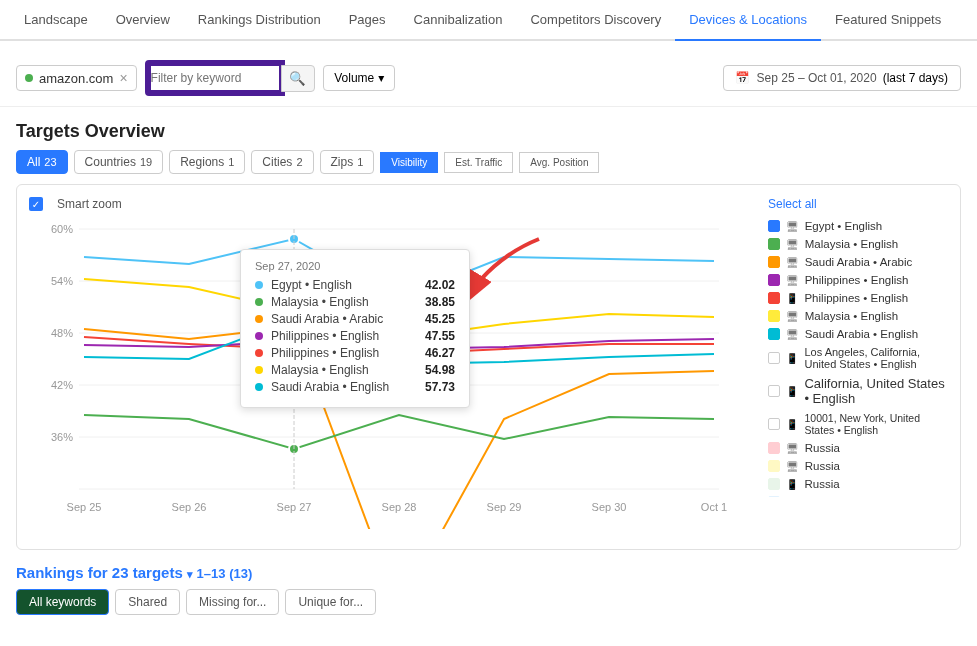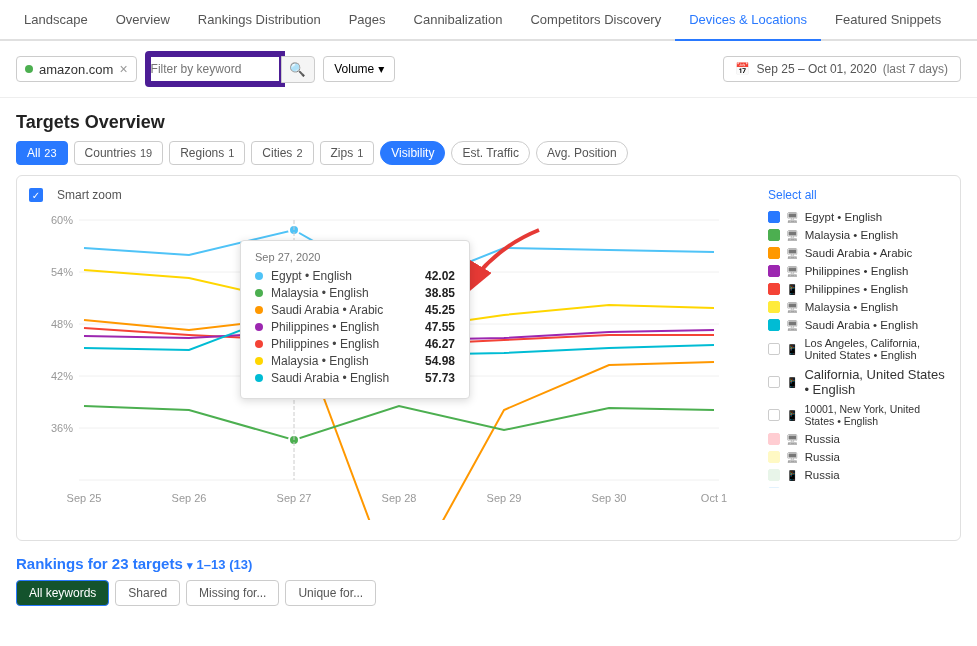--- a/index.html
+++ b/index.html
@@ -1,39 +1,39 @@
 <!DOCTYPE html>
 <html><head>
   <meta charset="utf-8">
   <style>
     * { box-sizing: border-box; margin: 0; padding: 0; }
     body { font-family: -apple-system, BlinkMacSystemFont, 'Segoe UI', Arial, sans-serif; font-size: 13px; background: #fff; color: #333; width: 977px; min-height: 646px; overflow: hidden; }
     .nav-item { padding: 12px 14px; cursor: pointer; color: #555; font-size: 13px; white-space: nowrap; border-bottom: 2px solid transparent; margin-bottom: -2px; }
     .nav-item.active { color: #2979ff; border-bottom: 2px solid #2979ff; font-weight: 500; }
 
     
-    .toolbar { display: flex; align-items: center; justify-content: space-between; padding: 10px 16px; border-bottom: 1px solid #eee; }
+    .toolbar { display: flex; align-items: center; justify-content: space-between; padding: 10px 16px; border-bottom: 1px solid #eee; margin-top: 9px; }
     .toolbar-left { display: flex; align-items: center; gap: 8px; }
     .domain-tag { display: flex; align-items: center; gap: 6px; border: 1px solid #ccc; border-radius: 4px; padding: 4px 8px; background: #fff; font-size: 13px; }
     .domain-dot { width: 8px; height: 8px; border-radius: 50%; background: #4caf50; display: inline-block; }
     .domain-close { cursor: pointer; color: #999; font-size: 14px; }
     .filter-input { border: 6px solid #4c1d95; border-radius: 4px; padding: 5px 0; font-size: 12px; color: #333; width: 140px; }
     .search-btn { border: 1px solid #ccc; background: #f5f5f5; border-radius: 0 4px 4px 0; padding: 5px 8px; cursor: pointer; margin-left: -4px; }
     .volume-btn { border: 1px solid #ccc; background: #fff; border-radius: 4px; padding: 5px 10px; font-size: 12px; cursor: pointer; display: flex; align-items: center; gap: 4px; }
     .date-btn { border: 1px solid #ccc; background: #fff; border-radius: 4px; padding: 5px 12px; font-size: 12px; cursor: pointer; display: flex; align-items: center; gap: 6px; color: #555; }
 
     
     .section-title { font-size: 18px; font-weight: 600; padding: 14px 16px 8px; color: #222; }
 
     
     .tab-filters { display: flex; align-items: center; gap: 6px; padding: 0 16px 10px; }
     .tab-btn { border: 1px solid #ccc; border-radius: 4px; padding: 4px 10px; font-size: 12px; cursor: pointer; background: #fff; color: #555; display: flex; align-items: center; gap: 4px; }
     .tab-btn.active { background: #2979ff; color: #fff; border-color: #2979ff; }
     .tab-btn .count { font-size: 11px; }
-    .metric-btn { border: 1px solid #ccc; border-radius: 12px; padding: 4px 10px; font-size: 12px; cursor: pointer; background: #fff; color: #555; }
+    .metric-btn { border: 1px solid #ccc; border-radius: 0; padding: 4px 10px; font-size: 10px; cursor: pointer; background: #fff; color: #555; }
     .metric-btn.active { background: #2979ff; color: #fff; border-color: #2979ff; }
 
     
     .chart-container { margin: 0 16px; border: 1px solid #e0e0e0; border-radius: 6px; padding: 12px; display: flex; gap: 12px; position: relative; }
     .chart-main { flex: 1; position: relative; min-height: 340px; }
     .smart-zoom { display: flex; align-items: center; gap: 14px; margin-bottom: 8px; font-size: 12px; color: #555; }
     .checkbox-blue { width: 14px; height: 14px; background: #2979ff; border-radius: 2px; display: flex; align-items: center; justify-content: center; }
     .checkbox-blue::after { content: '✓'; color: white; font-size: 10px; }
 
     
@@ -108,21 +108,21 @@
     </div>
     <button class="volume-btn">
       <span>Volume</span>
       <span>▾</span>
     </button>
   </div>
   <div>
     <button class="date-btn">
       <span>📅</span>
       <span>Sep 25 – Oct 01, 2020</span>
-      <span style="color:#737373;">(last 7 days)</span>
+      <span style="color:#000000;">(last 7 days)</span>
     </button>
   </div>
 </div>
 
 <div class="section-title">Targets Overview</div>
 
 <div class="tab-filters">
   <button class="tab-btn active">
     <span>All</span>
     <span class="count">23</span>

